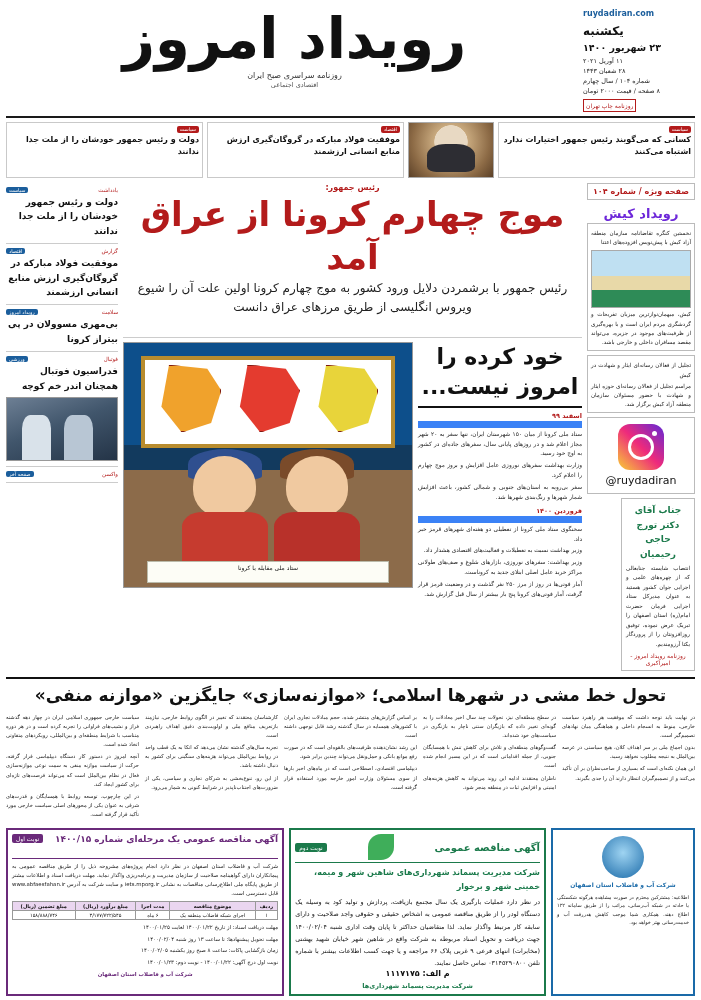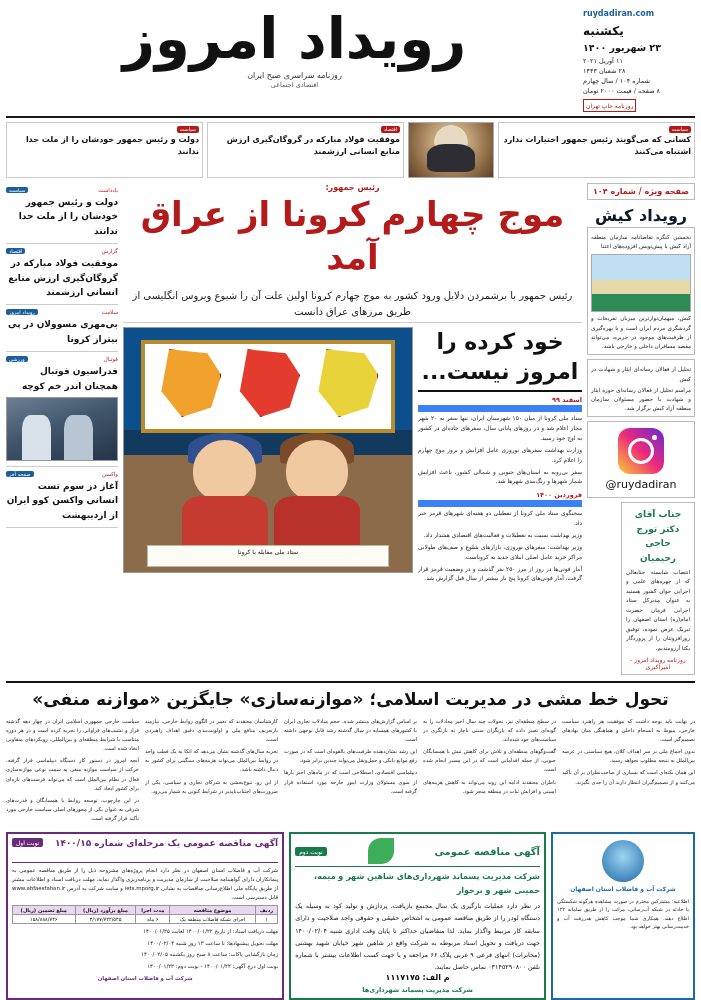--- a/index.html
+++ b/index.html
@@ -122,22 +122,22 @@
   }
   .side-photo .f1 { left: 14%; }
   .side-photo .f2 { left: 52%; background:#b8c6d4;}
   
   .lead-kicker { font-size: 8px; color:#b31b1b; text-align:center; font-weight:bold;}
   .lead-title {
     font-size: 34px; font-weight: bold; color:#b31b1b;
     text-align:center; line-height:1.25; margin-top:1px;
   }
   .lead-sub {
-    font-size: 10px; color:#222; text-align:center;
-    line-height:1.6; margin-top:10px; border-bottom:1px solid #ccc; padding-bottom:2px;
+    font-size: 12px; color:#222; text-align:center;
+    line-height:1.6; margin-top:1px; border-bottom:1px solid #ccc; padding-bottom:20px;
   }
   .lead-row { display:flex; flex-direction: row-reverse; gap:5px; margin-top:4px; }
   .lead-photo {
     flex: 1; height: 246px; border:1px solid #999; position:relative;
     background: linear-gradient(#0d4f8b 0 42%, #123a5e 42% 52%, #8c6b4a 52% 100%);
     overflow: hidden;
   }
   .map-frame {
     position:absolute; left:6%; top:5%; width:88%; height:38%;
     background:#ffffff; border:4px solid #b88c2e;
@@ -188,21 +188,21 @@
     padding-bottom:1px; margin-bottom:2px;
   }
   .brief p { margin:0 0 2px 0; font-size:5.8px; line-height:1.7; color:#222; text-align:justify;}
   
   .adbox {
     border:1px solid #bbb; padding:3px; margin-bottom:4px;
   }
   .adbox .t { font-size:8px; font-weight:bold; color:#b31b1b; text-align:center;}
   .adbox .b { font-size:5.6px; line-height:1.65; color:#222; text-align:justify; margin-top:2px;}
   .kish-logo {
-    font-size: 16px; font-weight:bold; color:#0f172a; text-align:center; padding:2px 0;
+    font-size: 13px; font-weight:bold; color:#6d28d9; text-align:center; padding:2px 0;
   }
   .kish-img {
     width:100%; height:58px; margin-top:3px;
     background: linear-gradient(#bfe0f2 0 45%, #e8d9a8 45% 70%, #2e8b57 70% 100%);
     border:1px solid #aaa;
   }
   .insta {
     border:1px solid #bbb; margin-top:4px; padding:6px 3px; text-align:center;
   }
   .insta-glyph {
@@ -348,21 +348,20 @@
         <div class="side-kicker">فوتبال</div>
         <div class="side-title">فدراسیون فوتبال همچنان اندر خم کوچه</div>
         <div class="side-photo">
           <div class="f1"></div>
           <div class="f2"></div>
         </div>
       </div>
       <div class="side-item">
         <span class="side-tag">صفحه آخر</span>
         <div class="side-kicker">واکسن</div>
-        <div class="side-title">آغاز دز سوم تست انسانی واکسن کوو ایران از اردیبهشت</div>
       </div>
     </div>
 
     <div class="col-mid">
       <div class="lead-kicker">رئیس جمهور:</div>
       <div class="lead-title">موج چهارم کرونا از عراق آمد</div>
       <div class="lead-sub">رئیس جمهور با برشمردن دلایل ورود کشور به موج چهارم کرونا اولین علت آن را شیوع ویروس انگلیسی از طریق مرزهای عراق دانست</div>
 
       <div class="lead-row">
         <div class="lead-photo">
@@ -428,21 +427,21 @@
       <div class="green-note">
         <div class="h">جناب آقای</div>
         <div class="h">دکتر تورج حاجی رحیمیان</div>
         <div class="p">انتصاب شایسته جنابعالی که از چهره‌های علمی و اجرایی جوان کشور هستید به عنوان مدیرکل ستاد اجرایی فرمان حضرت امام(ره) استان اصفهان را تبریک عرض نموده، توفیق روزافزونتان را از پروردگار یکتا آرزومندیم.</div>
         <div class="s">روزنامه رویداد امروز - امیراکبری</div>
       </div>
     </div>
   </div>
 
   <div class="analysis">
-    <div class="analysis-title">تحول خط مشی در مدیریت اسلامی؛ «موازنه‌سازی» جایگزین «موازنه منفی»</div>
+    <div class="analysis-title">تحول خط مشی در شهرها اسلامی؛ «موازنه‌سازی» جایگزین «موازنه منفی»</div>
     <div class="analysis-cols">
       <div class="acol">
         <p>سیاست خارجی جمهوری اسلامی ایران در چهار دهه گذشته فراز و نشیب‌های فراوانی را تجربه کرده است و در هر دوره متناسب با شرایط منطقه‌ای و بین‌المللی، رویکردهای متفاوتی اتخاذ شده است.</p>
         <p>آنچه امروز در دستور کار دستگاه دیپلماسی قرار گرفته، حرکت از سیاست موازنه منفی به سمت نوعی موازنه‌سازی فعال در نظام بین‌الملل است که می‌تواند فرصت‌های تازه‌ای برای کشور ایجاد کند.</p>
         <p>در این چارچوب، توسعه روابط با همسایگان و قدرت‌های شرقی به عنوان یکی از محورهای اصلی سیاست خارجی مورد تأکید قرار گرفته است.</p>
       </div>
       <div class="acol">
         <p>کارشناسان معتقدند که تغییر در الگوی روابط خارجی، نیازمند بازتعریف منافع ملی و اولویت‌بندی دقیق اهداف راهبردی است.</p>
         <p>تجربه سال‌های گذشته نشان می‌دهد که اتکا به یک قطب واحد در روابط بین‌الملل می‌تواند هزینه‌های سنگینی برای کشور به دنبال داشته باشد.</p>
         <p>از این رو، تنوع‌بخشی به شرکای تجاری و سیاسی، یکی از ضرورت‌های اجتناب‌ناپذیر در شرایط کنونی به شمار می‌رود.</p>

